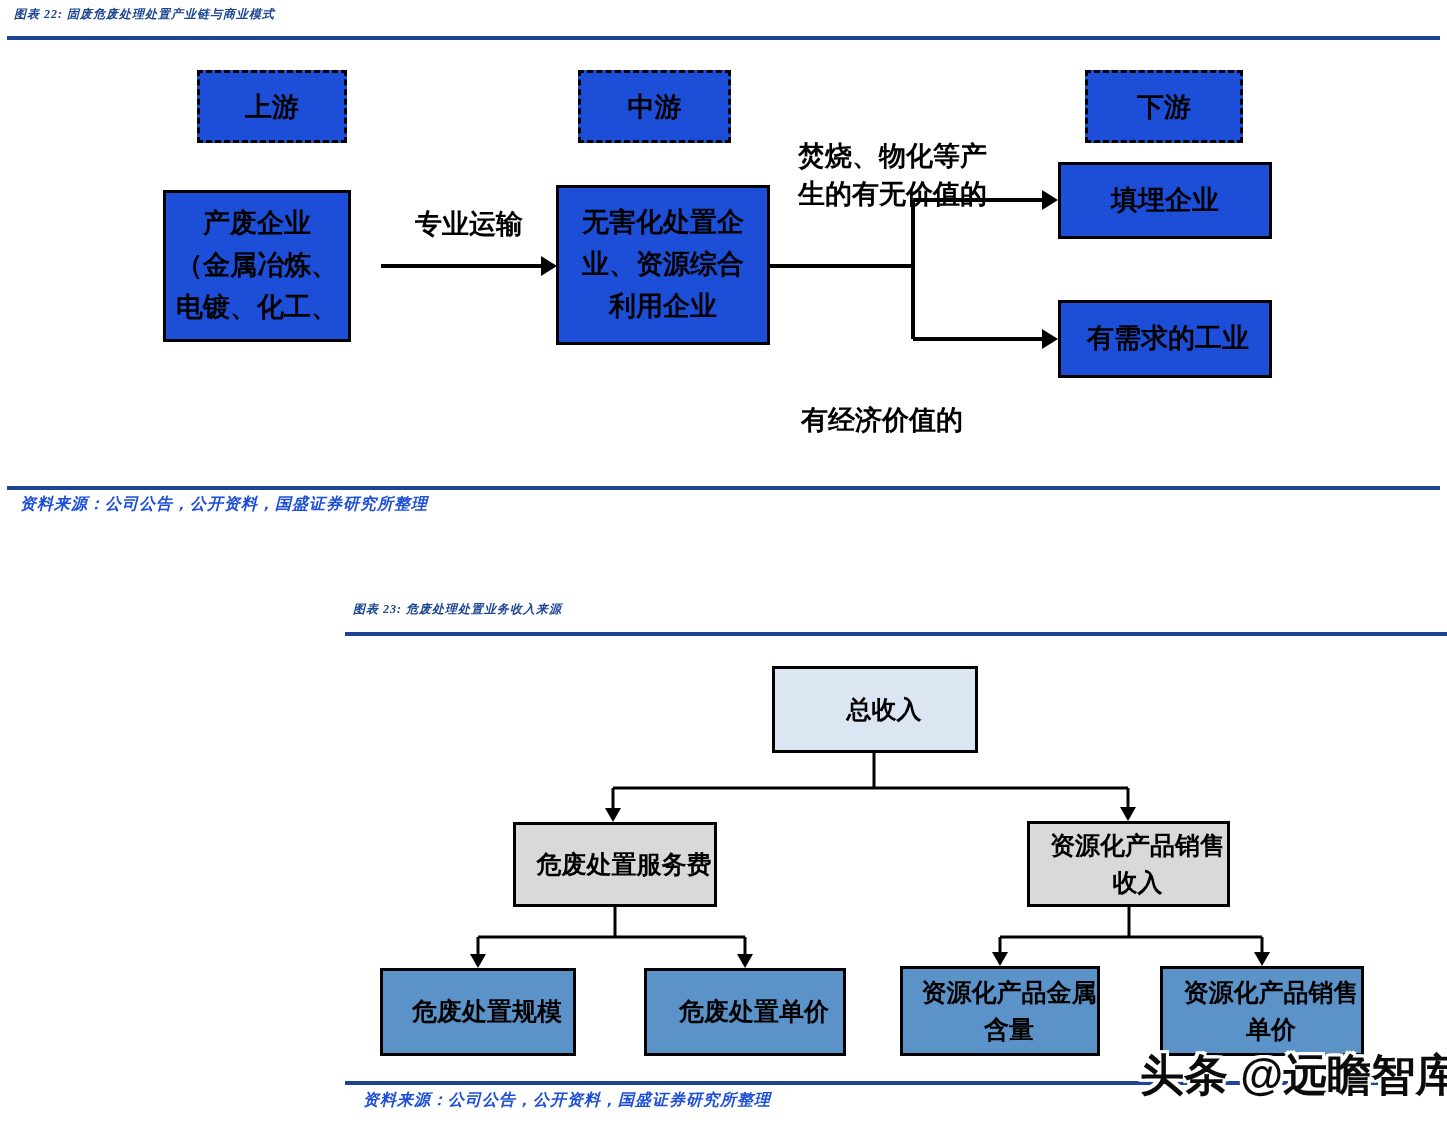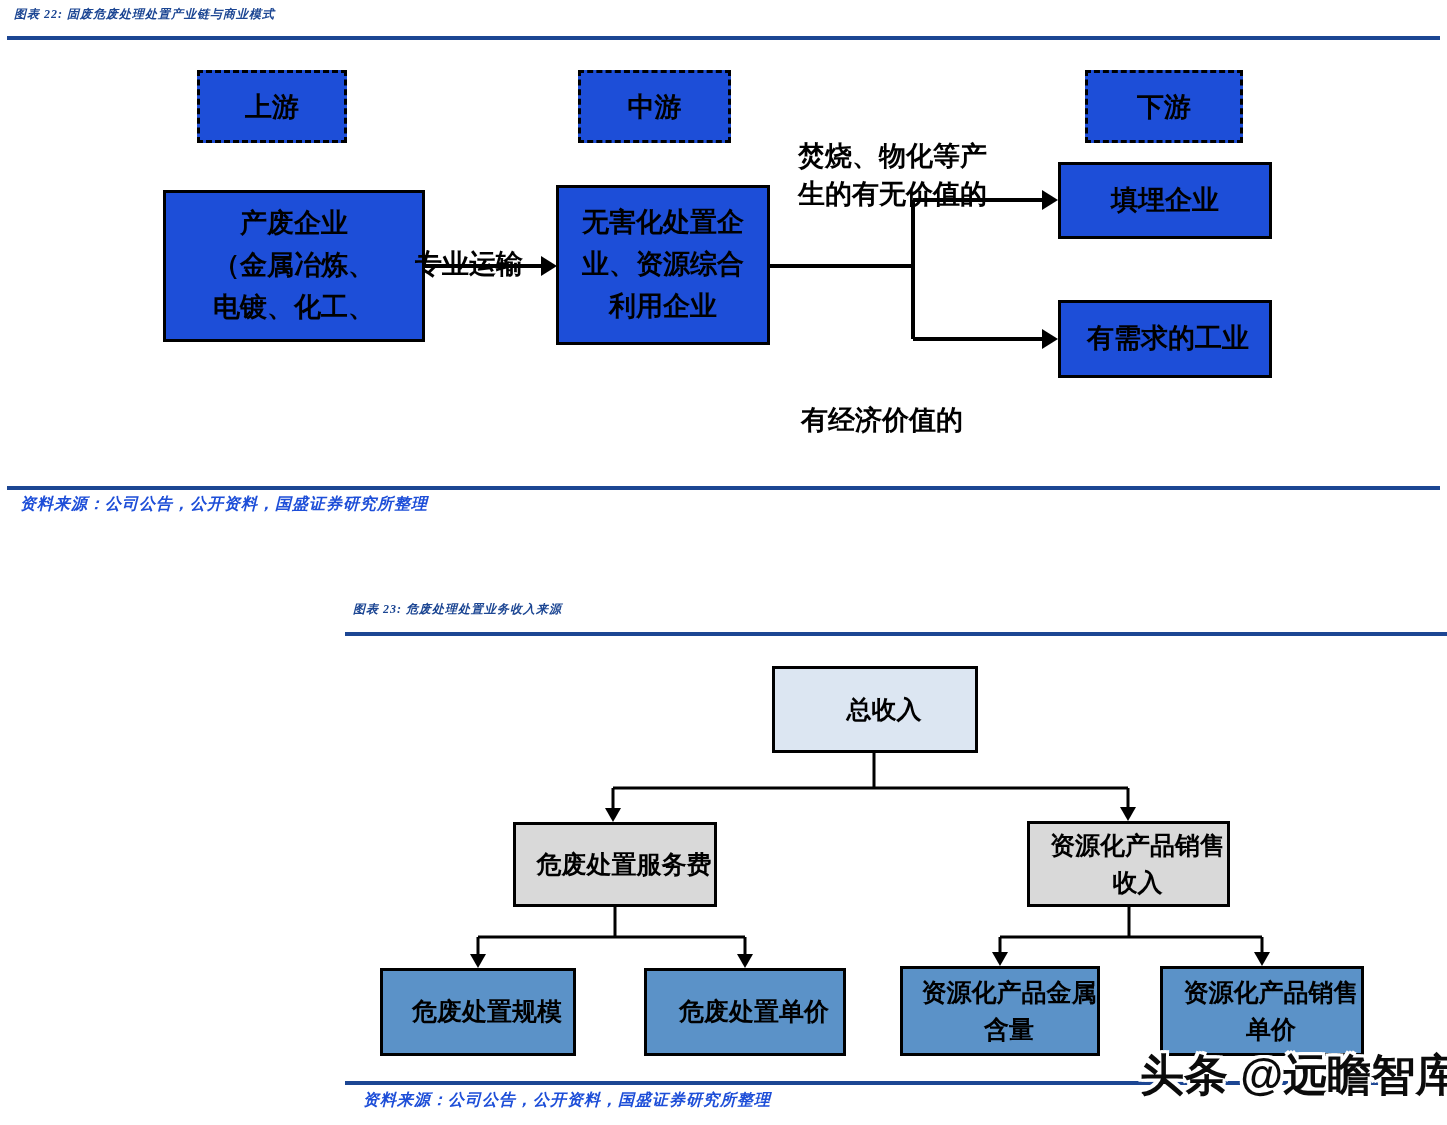--- a/index.html
+++ b/index.html
@@ -74,30 +74,30 @@
 
     <path d="M1129,907 V937 M1000,937 H1262 M1000,937 V954 M1262,937 V954" stroke="#000" stroke-width="3" fill="none"></path>
     <polygon points="992,952 1008,952 1000,966" fill="#000"></polygon>
     <polygon points="1254,952 1270,952 1262,966" fill="#000"></polygon>
   </svg>
 
   <div class="node dashed stage" style="left:197px;top:70px;width:150px;height:73px;">上游</div>
   <div class="node dashed stage" style="left:578px;top:70px;width:153px;height:73px;">中游</div>
   <div class="node dashed stage" style="left:1085px;top:70px;width:158px;height:73px;">下游</div>
 
-  <div class="node fig22-node" style="left:163px;top:190px;width:262px;height:152px;">产废企业
+  <div class="node fig22-node" style="left:163px;top:190px;width:188px;height:152px;">产废企业
 （金属冶炼、
 电镀、化工、</div>
   <div class="node fig22-node" style="left:556px;top:185px;width:214px;height:160px;">无害化处置企
 业、资源综合
 利用企业</div>
   <div class="node fig22-node" style="left:1058px;top:162px;width:214px;height:77px;">填埋企业</div>
   <div class="node fig22-node" style="left:1058px;top:300px;width:214px;height:78px;padding-left:6px;">有需求的工业</div>
 
-  <div class="edge-label" style="left:395px;top:206px;width:148px;text-align:center;margin-top:40px;">专业运输</div>
+  <div class="edge-label" style="left:395px;top:206px;width:148px;text-align:center;">专业运输</div>
   <div class="edge-label" style="left:798px;top:102px;width:245px;margin-top:36px;">焚烧、物化等产
 生的有无价值的</div>
   <div class="edge-label" style="left:801px;top:364px;margin-top:38px;">有经济价值的</div>
 
   <div class="rule" style="left:7px;top:486px;width:1433px;"></div>
   <div class="abs source" style="left:20px;top:494px;">资料来源：公司公告，公开资料，国盛证券研究所整理</div>
 
   <div class="abs fig-title" style="left:353px;top:601px;">图表 23:  危废处理处置业务收入来源</div>
   <div class="rule" style="left:345px;top:632px;width:1102px;"></div>
 

